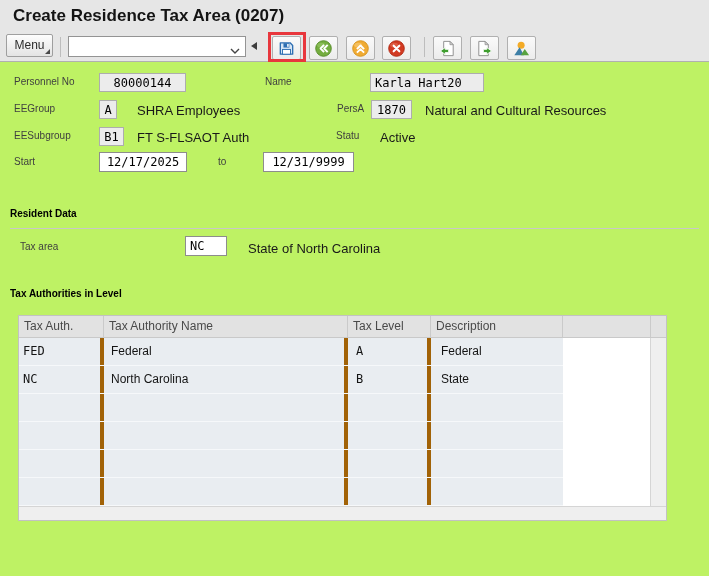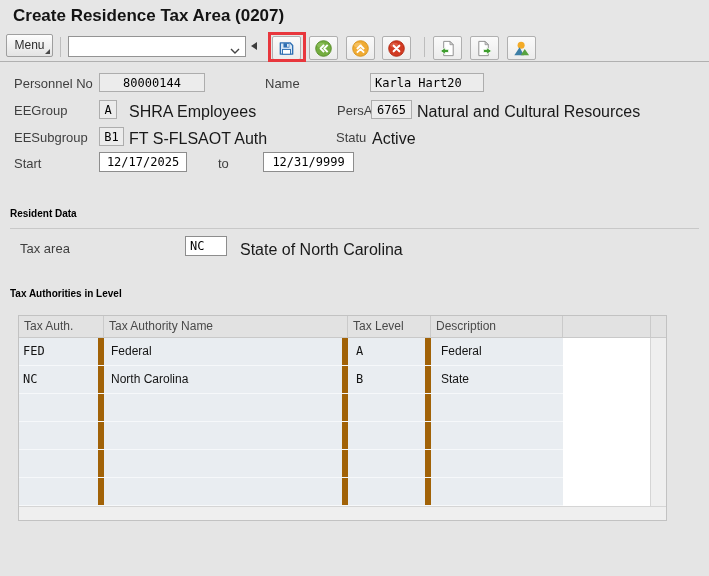--- a/index.html
+++ b/index.html
@@ -1,16 +1,16 @@
 <!DOCTYPE html>
 <html><head>
 <meta charset="utf-8">
 <style>
   html,body{margin:0;padding:0;}
-  .screen{position:relative;width:709px;height:576px;overflow:hidden;background:#e5e5e5;
+  .screen{position:relative;width:709px;height:576px;overflow:hidden;background:#bef264;
           font-family:"Liberation Sans",sans-serif;-webkit-font-smoothing:antialiased;}
   
   .header{position:absolute;left:0;top:0;width:709px;height:62px;background:#e6e6e6;
           border-bottom:1px solid #b0b0b0;box-sizing:border-box;}
   .page-title{position:absolute;left:13px;top:6px;font-size:17px;font-weight:bold;color:#141414;}
   .menu-btn{position:absolute;left:6px;top:34px;width:47px;height:23px;box-sizing:border-box;
             background:linear-gradient(#fdfdfd,#e4e4e4);border:1px solid #9f9f9f;border-radius:2px;
             font-size:12px;color:#2d2d2d;text-align:center;line-height:21px;cursor:default;}
   .menu-tri{position:absolute;right:2px;bottom:2px;width:0;height:0;
             border-left:5px solid transparent;border-bottom:5px solid #4a4a4a;}
@@ -22,41 +22,41 @@
   .collapse-tri{position:absolute;left:251px;top:42px;width:0;height:0;
                 border-top:4px solid transparent;border-bottom:4px solid transparent;
                 border-right:6px solid #3d3d3d;}
   .icon-btn{position:absolute;top:36px;width:29px;height:24px;box-sizing:border-box;
             background:linear-gradient(#fafafa,#ececec);border:1px solid #b0b0b0;border-radius:2px;
             display:flex;align-items:center;justify-content:center;cursor:default;}
   .red-box{position:absolute;left:268px;top:32px;width:38px;height:30px;box-sizing:border-box;
            border:3px solid #e8373d;pointer-events:none;}
   
   .content{position:absolute;left:0;top:62px;width:709px;height:514px;}
-  .lbl{position:absolute;font-size:13px;color:#3f3f3f;white-space:nowrap;}
-  .txt{position:absolute;font-size:16px;color:#191919;white-space:nowrap;}
+  .lbl{position:absolute;font-size:10px;color:#3f3f3f;white-space:nowrap;}
+  .txt{position:absolute;font-size:13px;color:#191919;white-space:nowrap;margin-left:8px;}
   .fld{position:absolute;box-sizing:border-box;height:19px;border:1px solid #a3a3a3;
        font:12px "DejaVu Sans Mono",monospace;color:#000;text-align:center;
        padding-top:2px;white-space:nowrap;overflow:hidden;}
   .fld.ro{background:#ececec;border-color:#adadad;}
   .fld.rw{background:#ffffff;border-color:#8d8d8d;}
   .fld.left{text-align:left;padding-left:4px;}
   .section-h{position:absolute;font-size:10px;font-weight:bold;color:#000;white-space:nowrap;}
   .rule{position:absolute;height:1px;background:#c8c8c8;}
   
   .table{position:absolute;left:18px;top:253px;width:649px;height:206px;box-sizing:border-box;
          border:1px solid #c2c2c2;background:#e9edf1;}
   .t-head{position:absolute;left:0;top:0;width:647px;height:22px;background:#e2e2e2;
           border-bottom:1px solid #c9c9c9;box-sizing:border-box;}
   .th{position:absolute;top:0;height:21px;box-sizing:border-box;border-right:1px solid #cacaca;
       font-size:12px;color:#4a4a4a;line-height:21px;padding-left:5px;overflow:hidden;white-space:nowrap;}
   .t-body{position:absolute;left:0;top:22px;width:544px;height:168px;}
   .t-row{position:relative;width:544px;height:28px;box-sizing:border-box;
          background:#e9edf1;border-bottom:1px solid #f6f8fa;}
-  .td{position:absolute;top:0;height:27px;box-sizing:border-box;border-right:6px solid #a16207;
+  .td{position:absolute;top:0;height:27px;box-sizing:border-box;border-right:4px solid #a16207;
       font-size:12px;color:#141414;line-height:27px;overflow:hidden;white-space:nowrap;}
   .td.mono{font-family:"DejaVu Sans Mono",monospace;}
   .t-white{position:absolute;left:544px;top:22px;width:88px;height:168px;background:#ffffff;
            border-right:1px solid #d5d5d5;box-sizing:border-box;}
   .t-vscroll{position:absolute;left:632px;top:22px;width:15px;height:168px;background:#efefef;}
   .t-hscroll{position:absolute;left:0;top:190px;width:647px;height:14px;background:#efefef;
              border-top:1px solid #d5d5d5;box-sizing:border-box;}
 </style>
 </head>
 <body>
@@ -137,29 +137,29 @@
         <circle cx="9.6" cy="6.6" r="3.7" fill="#f3ab27"></circle>
         <path d="M2.5 17 L8 8.6 L12.6 17 Z" fill="#3d7fa6"></path>
         <path d="M9.2 17 L13.4 10.4 L18 17 Z" fill="#57a23f"></path>
       </svg>
     </div>
   </div>
 
   <div class="content">
 
     <div class="lbl" style="left:14px;top:14px;">Personnel No</div>
-    <div class="fld ro" style="left:99px;top:11px;width:106px;">80000144</div>
+    <div class="fld ro" style="left:99px;top:11px;width:87px;">80000144</div>
     <div class="lbl" style="left:265px;top:14px;">Name</div>
     <div class="fld ro left" style="left:370px;top:11px;width:114px;">Karla Hart20</div>
 
     <div class="lbl" style="left:14px;top:41px;">EEGroup</div>
     <div class="fld ro" style="left:99px;top:38px;width:18px;">A</div>
     <div class="txt" style="left:129px;top:41px;">SHRA Employees</div>
     <div class="lbl" style="left:337px;top:41px;">PersA</div>
-    <div class="fld ro" style="left:371px;top:38px;width:41px;">6765</div>
+    <div class="fld ro" style="left:371px;top:38px;width:41px;">1870</div>
     <div class="txt" style="left:417px;top:41px;">Natural and Cultural Resources</div>
 
     <div class="lbl" style="left:14px;top:68px;">EESubgroup</div>
     <div class="fld ro" style="left:99px;top:65px;width:25px;">B1</div>
     <div class="txt" style="left:129px;top:68px;">FT S-FLSAOT Auth</div>
     <div class="lbl" style="left:336px;top:68px;">Statu</div>
     <div class="txt" style="left:372px;top:68px;">Active</div>
 
     <div class="lbl" style="left:14px;top:94px;">Start</div>
     <div class="fld rw" style="left:99px;top:90px;width:88px;height:20px;">12/17/2025</div>

